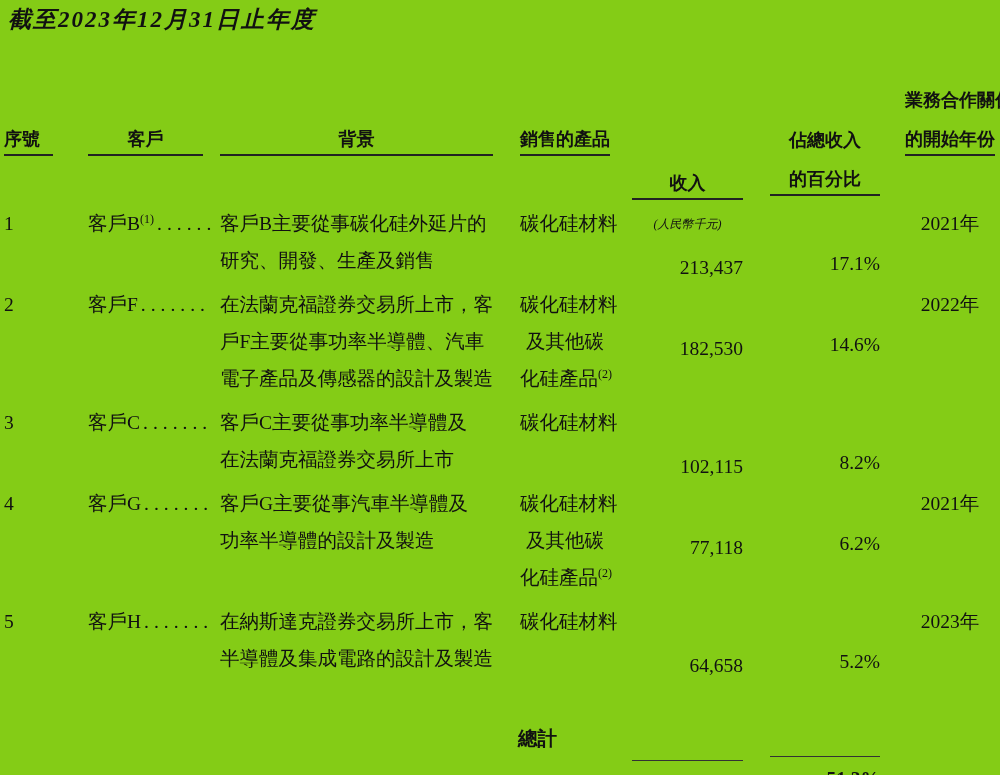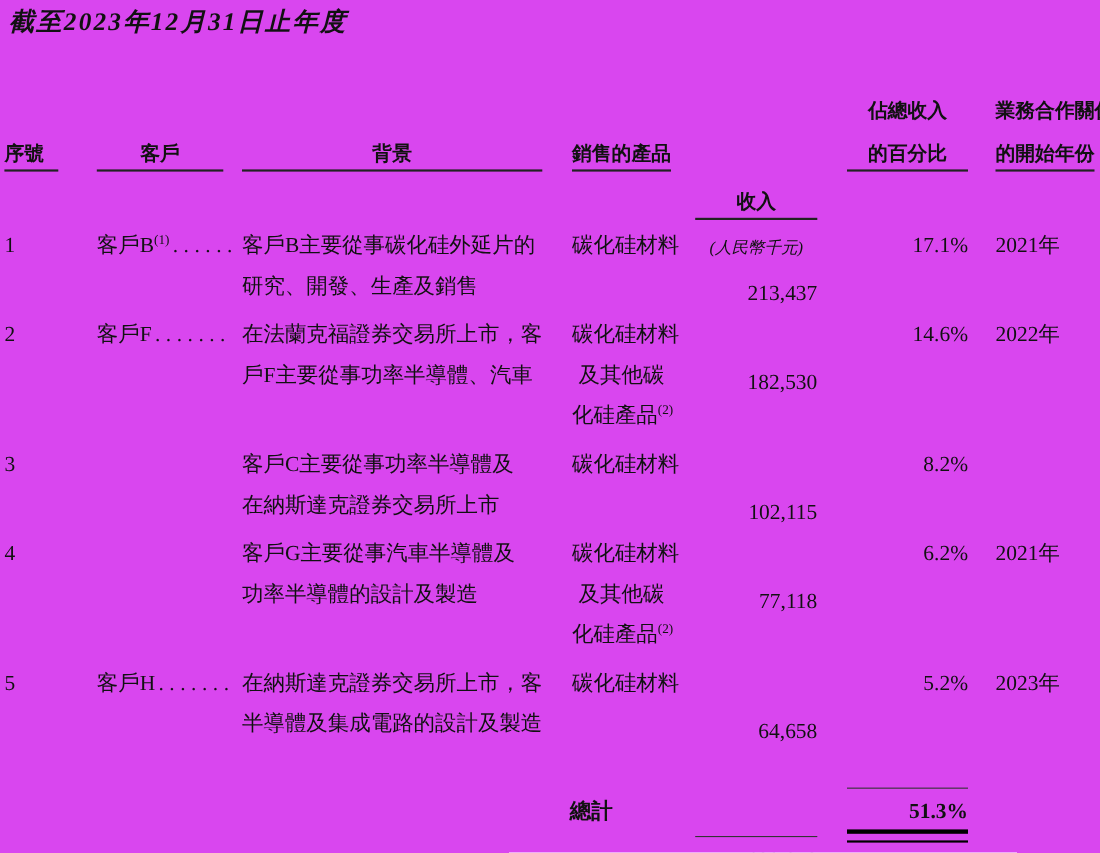--- a/index.html
+++ b/index.html
@@ -1,20 +1,20 @@
 <!DOCTYPE html>
 <html><head>
 <meta charset="utf-8">
 <style>
   html, body { margin: 0; padding: 0; background: #ffffff; }
   .page {
     position: relative;
     width: 1000px;
     height: 775px;
-    background: #d946ef;
+    background: #84cc16;
     font-family: "Liberation Serif", "DejaVu Serif", serif;
     color: #111111;
     overflow: hidden;
   }
   .title {
     position: absolute;
     left: 8px;
     top: 4px;
     margin: 0;
     font-size: 23px;
@@ -22,21 +22,21 @@
     font-style: italic;
     letter-spacing: 2px;
     white-space: nowrap;
   }
   
   .c1 { left: 4px;   width: 49px;  }
   .c2 { left: 88px;  width: 115px; }
   .c3 { left: 220px; width: 273px; }
   .c4 { left: 520px; width: 90px;  }
   .c5 { left: 632px; width: 111px; margin-top: 44px; }
-  .c6 { left: 770px; width: 110px; }
+  .c6 { left: 770px; width: 110px; margin-top: 40px; }
   .c7 { left: 905px; width: 90px;  }
 
   .h {
     position: absolute;
     font-weight: bold;
     font-size: 18px;
     line-height: 24px;
     white-space: nowrap;
     text-align: center;
   }
@@ -47,21 +47,21 @@
   .rule {
     position: absolute;
     top: 154px;
     height: 0;
     border-top: 2px solid #222222;
   }
   .unit {
     position: absolute;
     top: 172px;
     font-style: italic;
-    font-size: 15px;
+    font-size: 12px;
     text-align: center;
     white-space: nowrap;
   }
 
   
   #rows { position: absolute; top: 205px; left: 0; width: 1000px; }
   .row { position: relative; }
   .cell {
     position: absolute;
     top: 0;
@@ -69,21 +69,21 @@
     line-height: 37px;
   }
   .cell .line { white-space: nowrap; }
   .cell-no { text-align: left; }
   .cell-cust { text-align: center; white-space: nowrap; }
   .cell-bg .line { text-align: left; }
   .cell-bg .line:first-child { text-align: left; }
   .cell-prod { text-align: center; }
   .cell-rev { text-align: right; }
   .cell-pct { text-align: right; }
-  .cell-year { text-align: left; }
+  .cell-year { text-align: center; }
 
   sup { font-size: 12px; line-height: 0; }
   .leader { letter-spacing: 5px; padding-left: 3px; }
 
   
   .rule-thin-top { position: absolute; top: 716px; height: 0; border-top: 1.5px solid #333333; }
   .total-text {
     position: absolute;
     top: 720px;
     font-size: 19.5px;
@@ -139,44 +139,47 @@
       <div class="cell cell-rev c5">213,437</div>
       <div class="cell cell-pct c6">17.1%</div>
       <div class="cell cell-year c7">2021年</div>
     </div>
       <div class="row" style="height: 118px;">
       <div class="cell cell-no c1">2</div>
       <div class="cell cell-cust c2"><span>客戶F</span><sup></sup><span class="leader">.......</span></div>
       <div class="cell cell-bg c3">
           <div class="line">在法蘭克福證券交易所上市，客</div>
           <div class="line">戶F主要從事功率半導體、汽車</div>
+          <div class="line">電子產品及傳感器的設計及製造</div>
         </div>
       <div class="cell cell-prod c4">
           <div class="line"><span>碳化硅材料</span></div>
           <div class="line"><span>及其他碳</span></div>
           <div class="line"><span>化硅產品</span><sup>(2)</sup></div>
         </div>
       <div class="cell cell-rev c5">182,530</div>
       <div class="cell cell-pct c6">14.6%</div>
       <div class="cell cell-year c7">2022年</div>
     </div>
       <div class="row" style="height: 81px;">
       <div class="cell cell-no c1">3</div>
+      <div class="cell cell-cust c2"><span>客戶C</span><sup></sup><span class="leader">.......</span></div>
       <div class="cell cell-bg c3">
           <div class="line">客戶C主要從事功率半導體及</div>
-          <div class="line">在納斯達克證券交易所上市</div>
+          <div class="line">在法蘭克福證券交易所上市</div>
         </div>
       <div class="cell cell-prod c4">
           <div class="line"><span>碳化硅材料</span></div>
         </div>
       <div class="cell cell-rev c5">102,115</div>
       <div class="cell cell-pct c6">8.2%</div>
     </div>
       <div class="row" style="height: 118px;">
       <div class="cell cell-no c1">4</div>
+      <div class="cell cell-cust c2"><span>客戶G</span><sup></sup><span class="leader">.......</span></div>
       <div class="cell cell-bg c3">
           <div class="line">客戶G主要從事汽車半導體及</div>
           <div class="line">功率半導體的設計及製造</div>
         </div>
       <div class="cell cell-prod c4">
           <div class="line"><span>碳化硅材料</span></div>
           <div class="line"><span>及其他碳</span></div>
           <div class="line"><span>化硅產品</span><sup>(2)</sup></div>
         </div>
       <div class="cell cell-rev c5">77,118</div>

